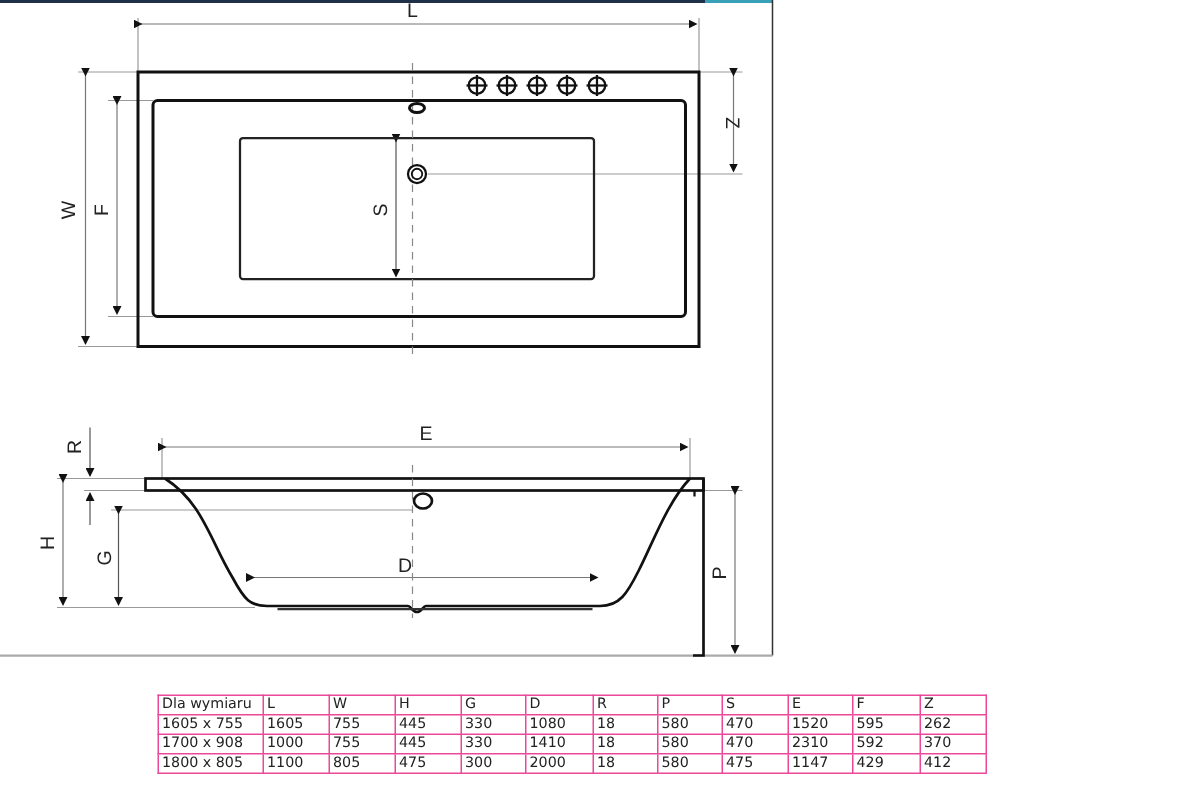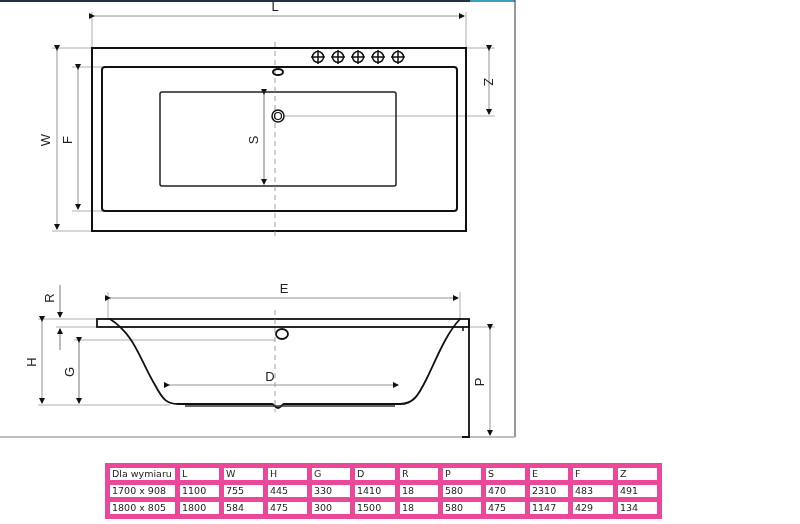--- a/index.html
+++ b/index.html
@@ -4,21 +4,21 @@
 <style>
   html, body { margin: 0; padding: 0; background: #ffffff; }
   body { width: 800px; height: 524px; position: relative; overflow: hidden;
          font-family: "Liberation Sans", sans-serif; }
   .topbar { position: absolute; left: 0; top: 0; width: 470px; height: 2px; background: #1f3048; }
   .topbar-accent { position: absolute; left: 470px; top: 0; width: 45px; height: 2px; background: #3aa0b8; }
   svg.drawing { position: absolute; left: 0; top: 0; }
   .dim-label { font-family: "Liberation Sans", sans-serif; font-size: 13px; fill: #222; }
   table.dims { position: absolute; left: 105px; top: 463px; border-collapse: collapse;
                font-family: "DejaVu Sans", sans-serif; font-size: 9.5px; color: #222; }
-  table.dims td { border: 5px solid #ec4899; padding: 0 2px; height: 12px; line-height: 12px;
+  table.dims td { border: 1px solid #ec4899; padding: 0 2px; height: 12px; line-height: 12px;
                   white-space: nowrap; }
 </style>
 </head>
 <body>
 
 <div class="topbar"></div>
 <div class="topbar-accent"></div>
 
 <svg class="drawing" width="800" height="460" viewBox="0 0 800 460">
   <defs>
@@ -157,41 +157,55 @@
     <td>G</td>
     <td>D</td>
     <td>R</td>
     <td>P</td>
     <td>S</td>
     <td>E</td>
     <td>F</td>
     <td>Z</td>
   </tr>
   <tr>
+    <td>1605 x 755</td>
+    <td>1605</td>
+    <td>755</td>
+    <td>445</td>
+    <td>330</td>
+    <td>1080</td>
+    <td>18</td>
+    <td>580</td>
+    <td>470</td>
+    <td>1520</td>
+    <td>595</td>
+    <td>262</td>
+  </tr>
+  <tr>
     <td>1700 x 908</td>
-    <td>1100</td>
+    <td>1000</td>
     <td>755</td>
     <td>445</td>
     <td>330</td>
     <td>1410</td>
     <td>18</td>
     <td>580</td>
     <td>470</td>
     <td>2310</td>
-    <td>483</td>
-    <td>491</td>
+    <td>592</td>
+    <td>370</td>
   </tr>
   <tr>
     <td>1800 x 805</td>
-    <td>1800</td>
-    <td>584</td>
+    <td>1100</td>
+    <td>805</td>
     <td>475</td>
     <td>300</td>
-    <td>1500</td>
+    <td>2000</td>
     <td>18</td>
     <td>580</td>
     <td>475</td>
     <td>1147</td>
     <td>429</td>
-    <td>134</td>
+    <td>412</td>
   </tr>
 </tbody>
   </table>
 
 </body></html>

